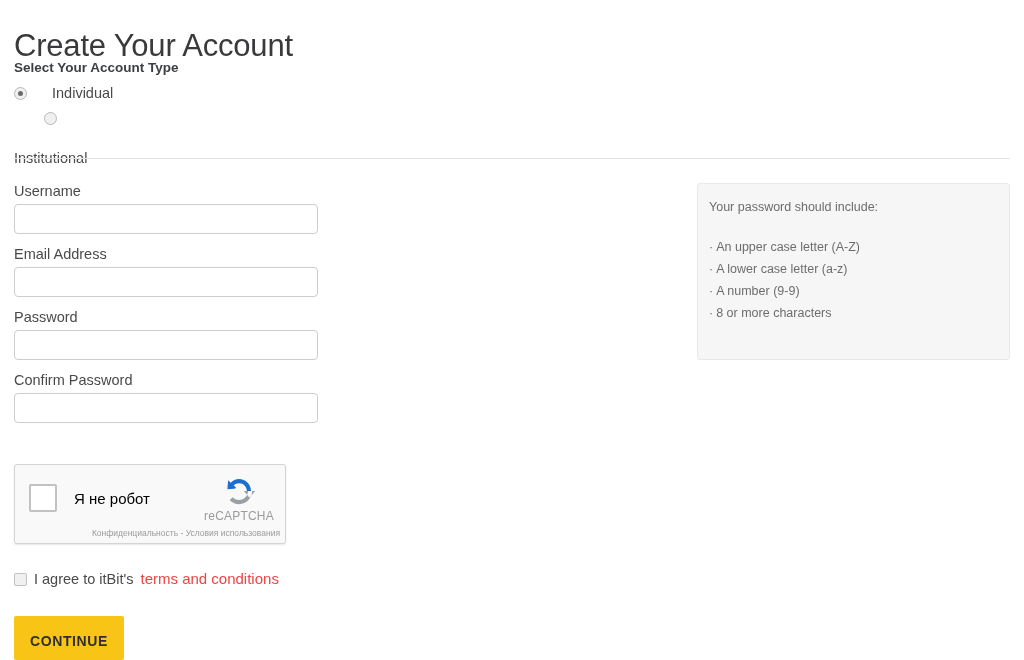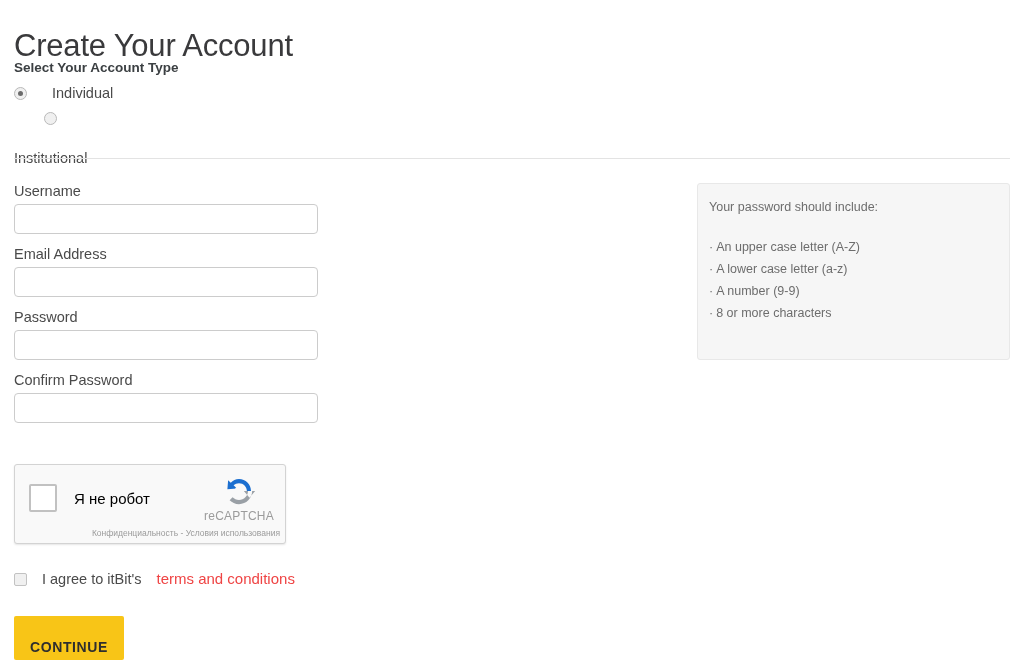--- a/index.html
+++ b/index.html
@@ -203,21 +203,21 @@
     white-space: nowrap;
   }
 
   
   .terms-row {
     position: absolute;
     left: 14px;
     top: 570px;
     display: flex;
     align-items: center;
-    gap: 15px;
+    gap: 7px;
     line-height: 18px;
   }
   .terms-box {
     width: 13px;
     height: 13px;
     box-sizing: border-box;
     border: 1px solid #c2c2c2;
     border-radius: 2px;
     background: #f0f0f0;
     flex: none;
@@ -232,21 +232,21 @@
     color: #ef4444;
     text-decoration: none;
     cursor: pointer;
   }
 
   
   .continue-btn {
     position: absolute;
     left: 14px;
     top: 616px;
-    padding: 15px 16px;
+    padding: 9px 16px;
     height: 44px;
     line-height: 32px;
     border: none;
     border-radius: 2px;
     background: #f8c517;
     color: #2e2e2e;
     font-family: "Liberation Sans", sans-serif;
     font-size: 14px;
     font-weight: bold;
     letter-spacing: 0.6px;

